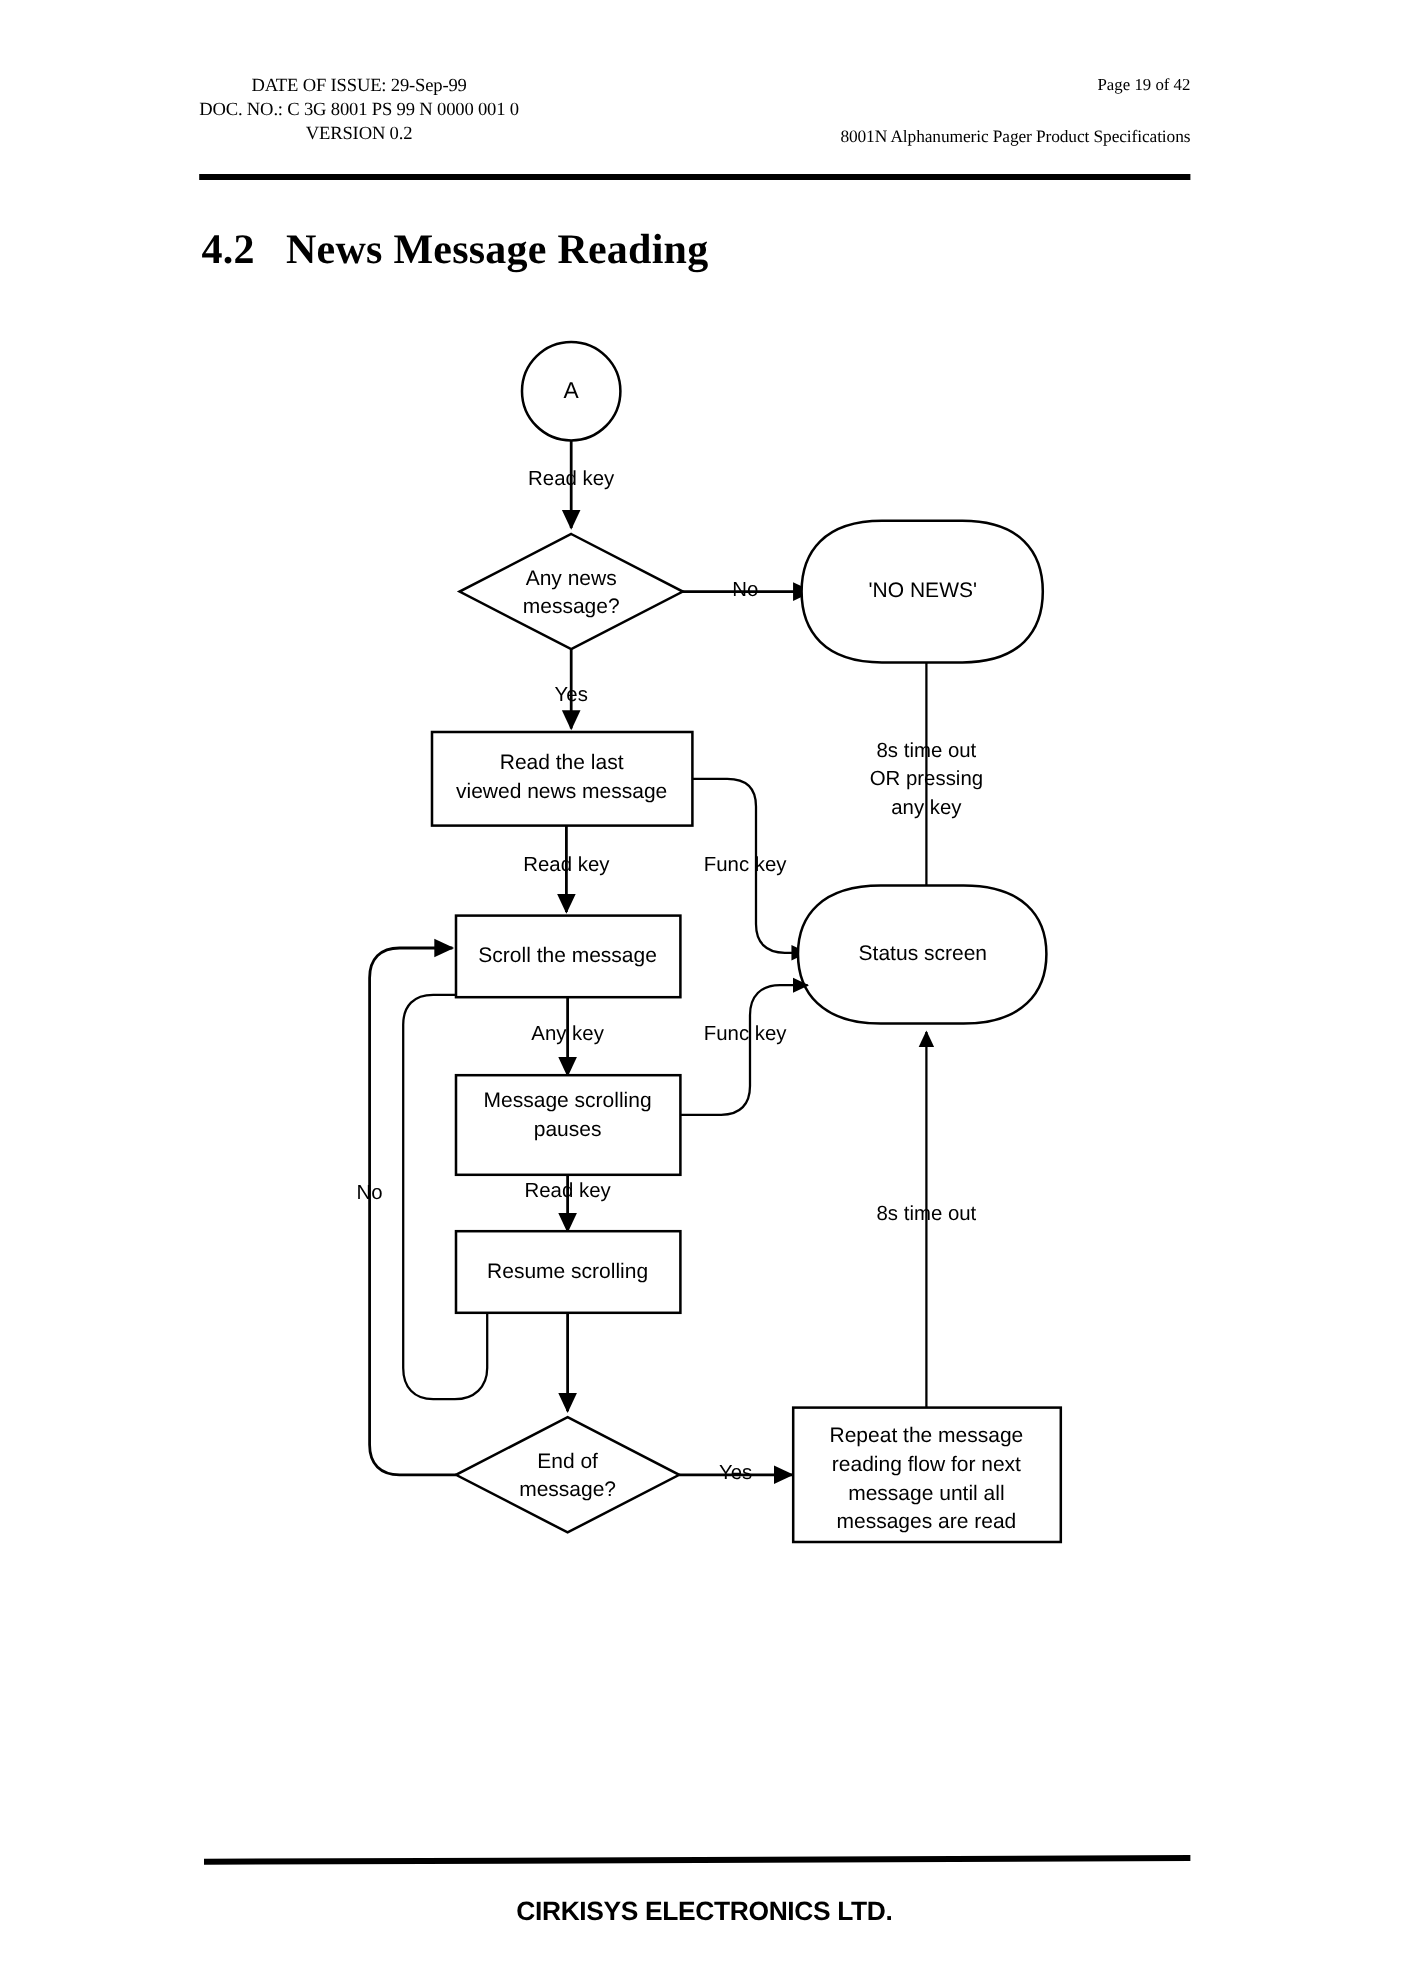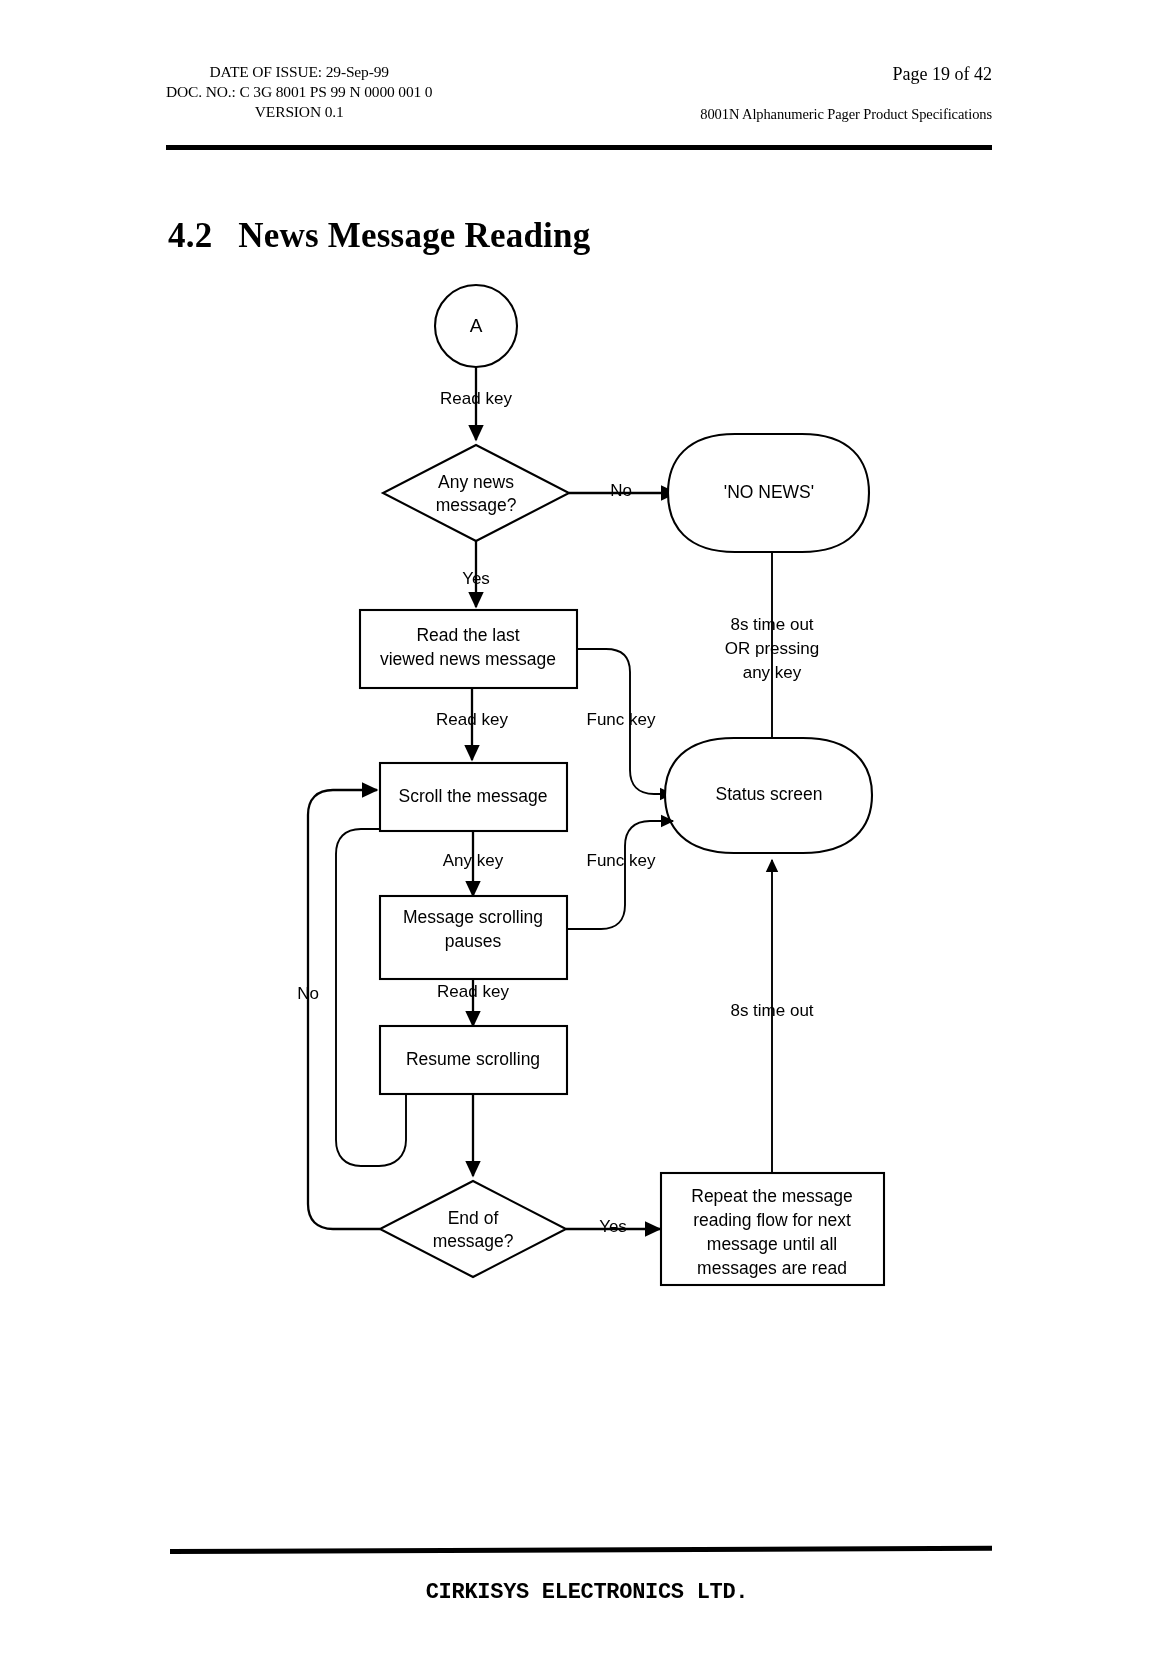--- a/index.html
+++ b/index.html
@@ -38,21 +38,21 @@
     line-height: 20px;
     font-size: 15.5px;
     font-family: "Liberation Serif", serif;
     white-space: nowrap;
   }
   .hdr-left div { letter-spacing: -0.15px; }
   .hdr-right-page {
     position: absolute;
     right: 0;
     top: 2px;
-    font-size: 18px;
+    font-size: 14px;
     font-family: "Liberation Serif", serif;
     white-space: nowrap;
   }
   .hdr-right-title {
     position: absolute;
     right: 0;
     top: 44px;
     font-size: 14.5px;
     font-weight: normal;
     font-family: "Liberation Serif", serif;
@@ -81,21 +81,20 @@
   
   .section-title {
     position: absolute;
     left: 168px;
     top: 188px;
     font-family: "Liberation Serif", serif;
     font-weight: bold;
     font-size: 35px;
     letter-spacing: 0.2px;
     white-space: nowrap;
-    margin-top: 28px;
   }
   .section-title .num { margin-right: 26px; }
 
   
   .flow-wrap {
     position: absolute;
     left: 0;
     top: 268px;
     width: 1174px;
     height: 1060px;
@@ -135,36 +134,36 @@
     dominant-baseline: middle;
   }
 
   
   .footer {
     position: absolute;
     left: 0;
     top: 1580px;
     width: 1174px;
     text-align: center;
-    font-family: Liberation Mono, monospace;
+    font-family: Liberation Sans, sans-serif;
     font-weight: bold;
     font-size: 22px;
     letter-spacing: -0.3px;
   }
 </style>
 </head>
 <body>
 
 <div class="page">
 
   <div class="header">
     <div class="hdr-left">
       <div>DATE OF ISSUE: 29-Sep-99</div>
       <div>DOC. NO.: C 3G 8001 PS 99 N 0000 001 0</div>
-      <div>VERSION 0.1</div>
+      <div>VERSION 0.2</div>
     </div>
     <div class="hdr-right-page">Page 19 of 42</div>
     <div class="hdr-right-title">8001N Alphanumeric Pager Product Specifications</div>
   </div>
   <div class="rule-top"></div>
 
   <div class="section-title">
     <span class="num">4.2</span><span>News Message Reading</span>
   </div>
 

